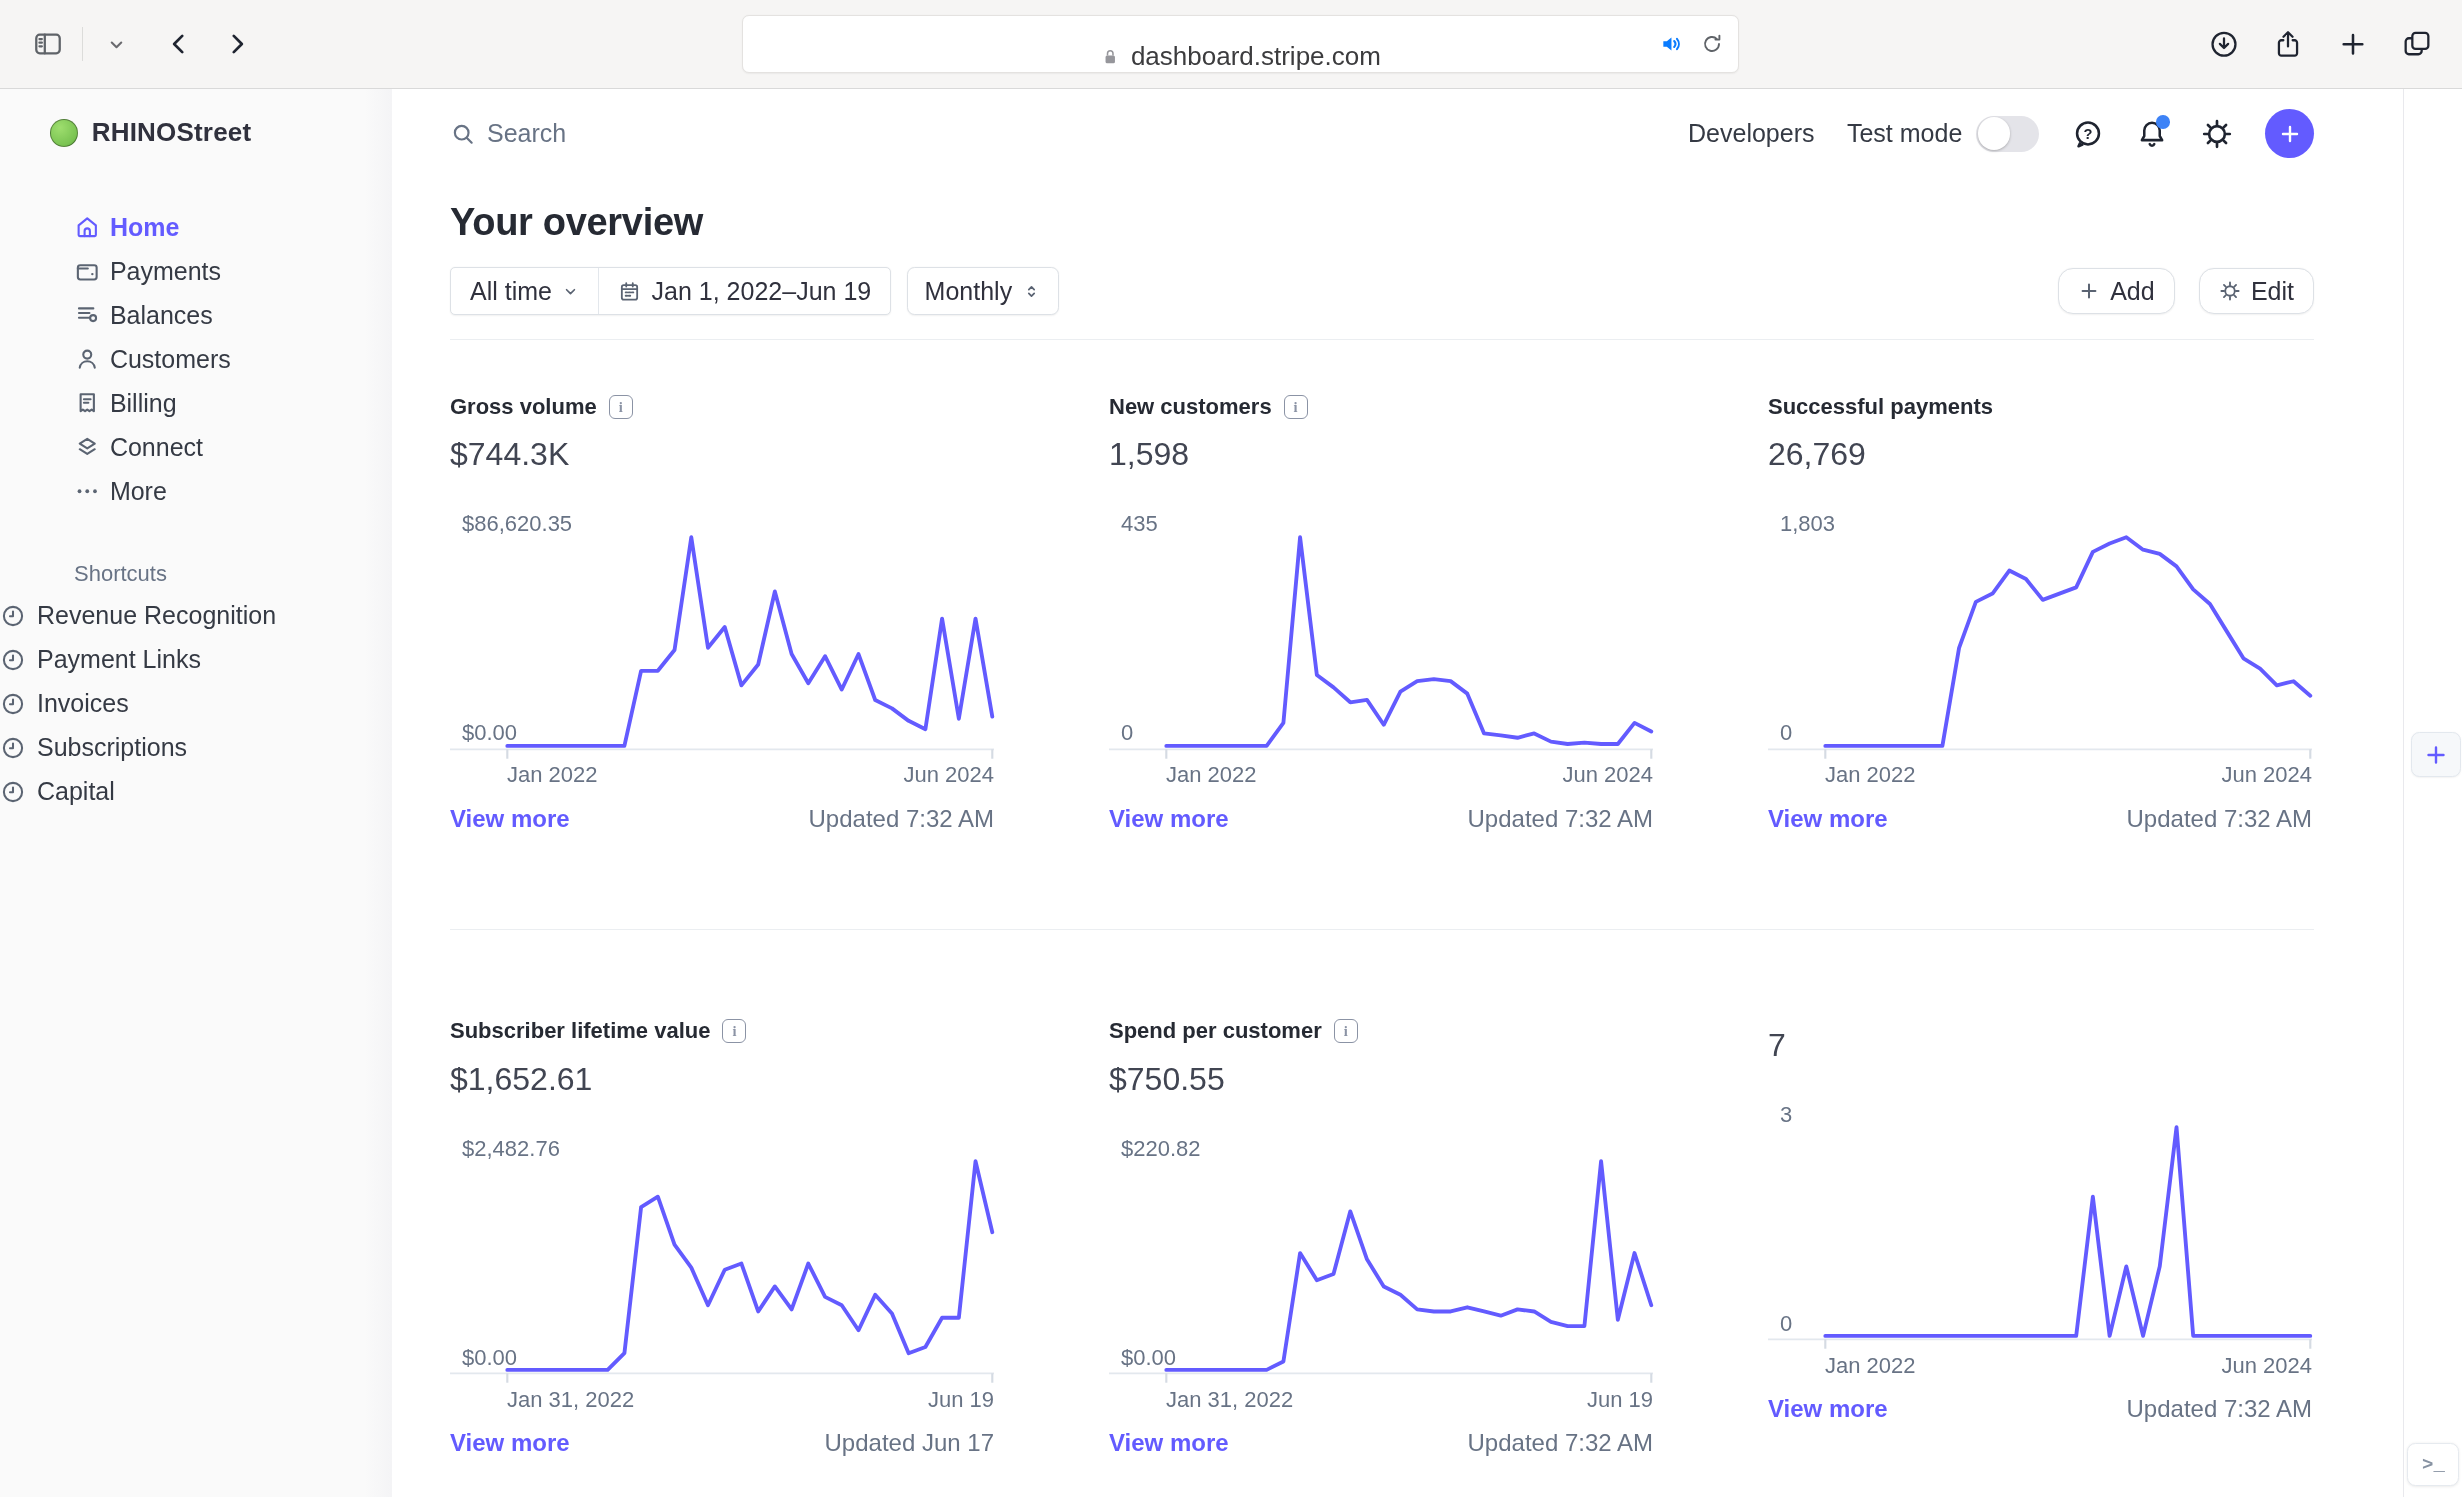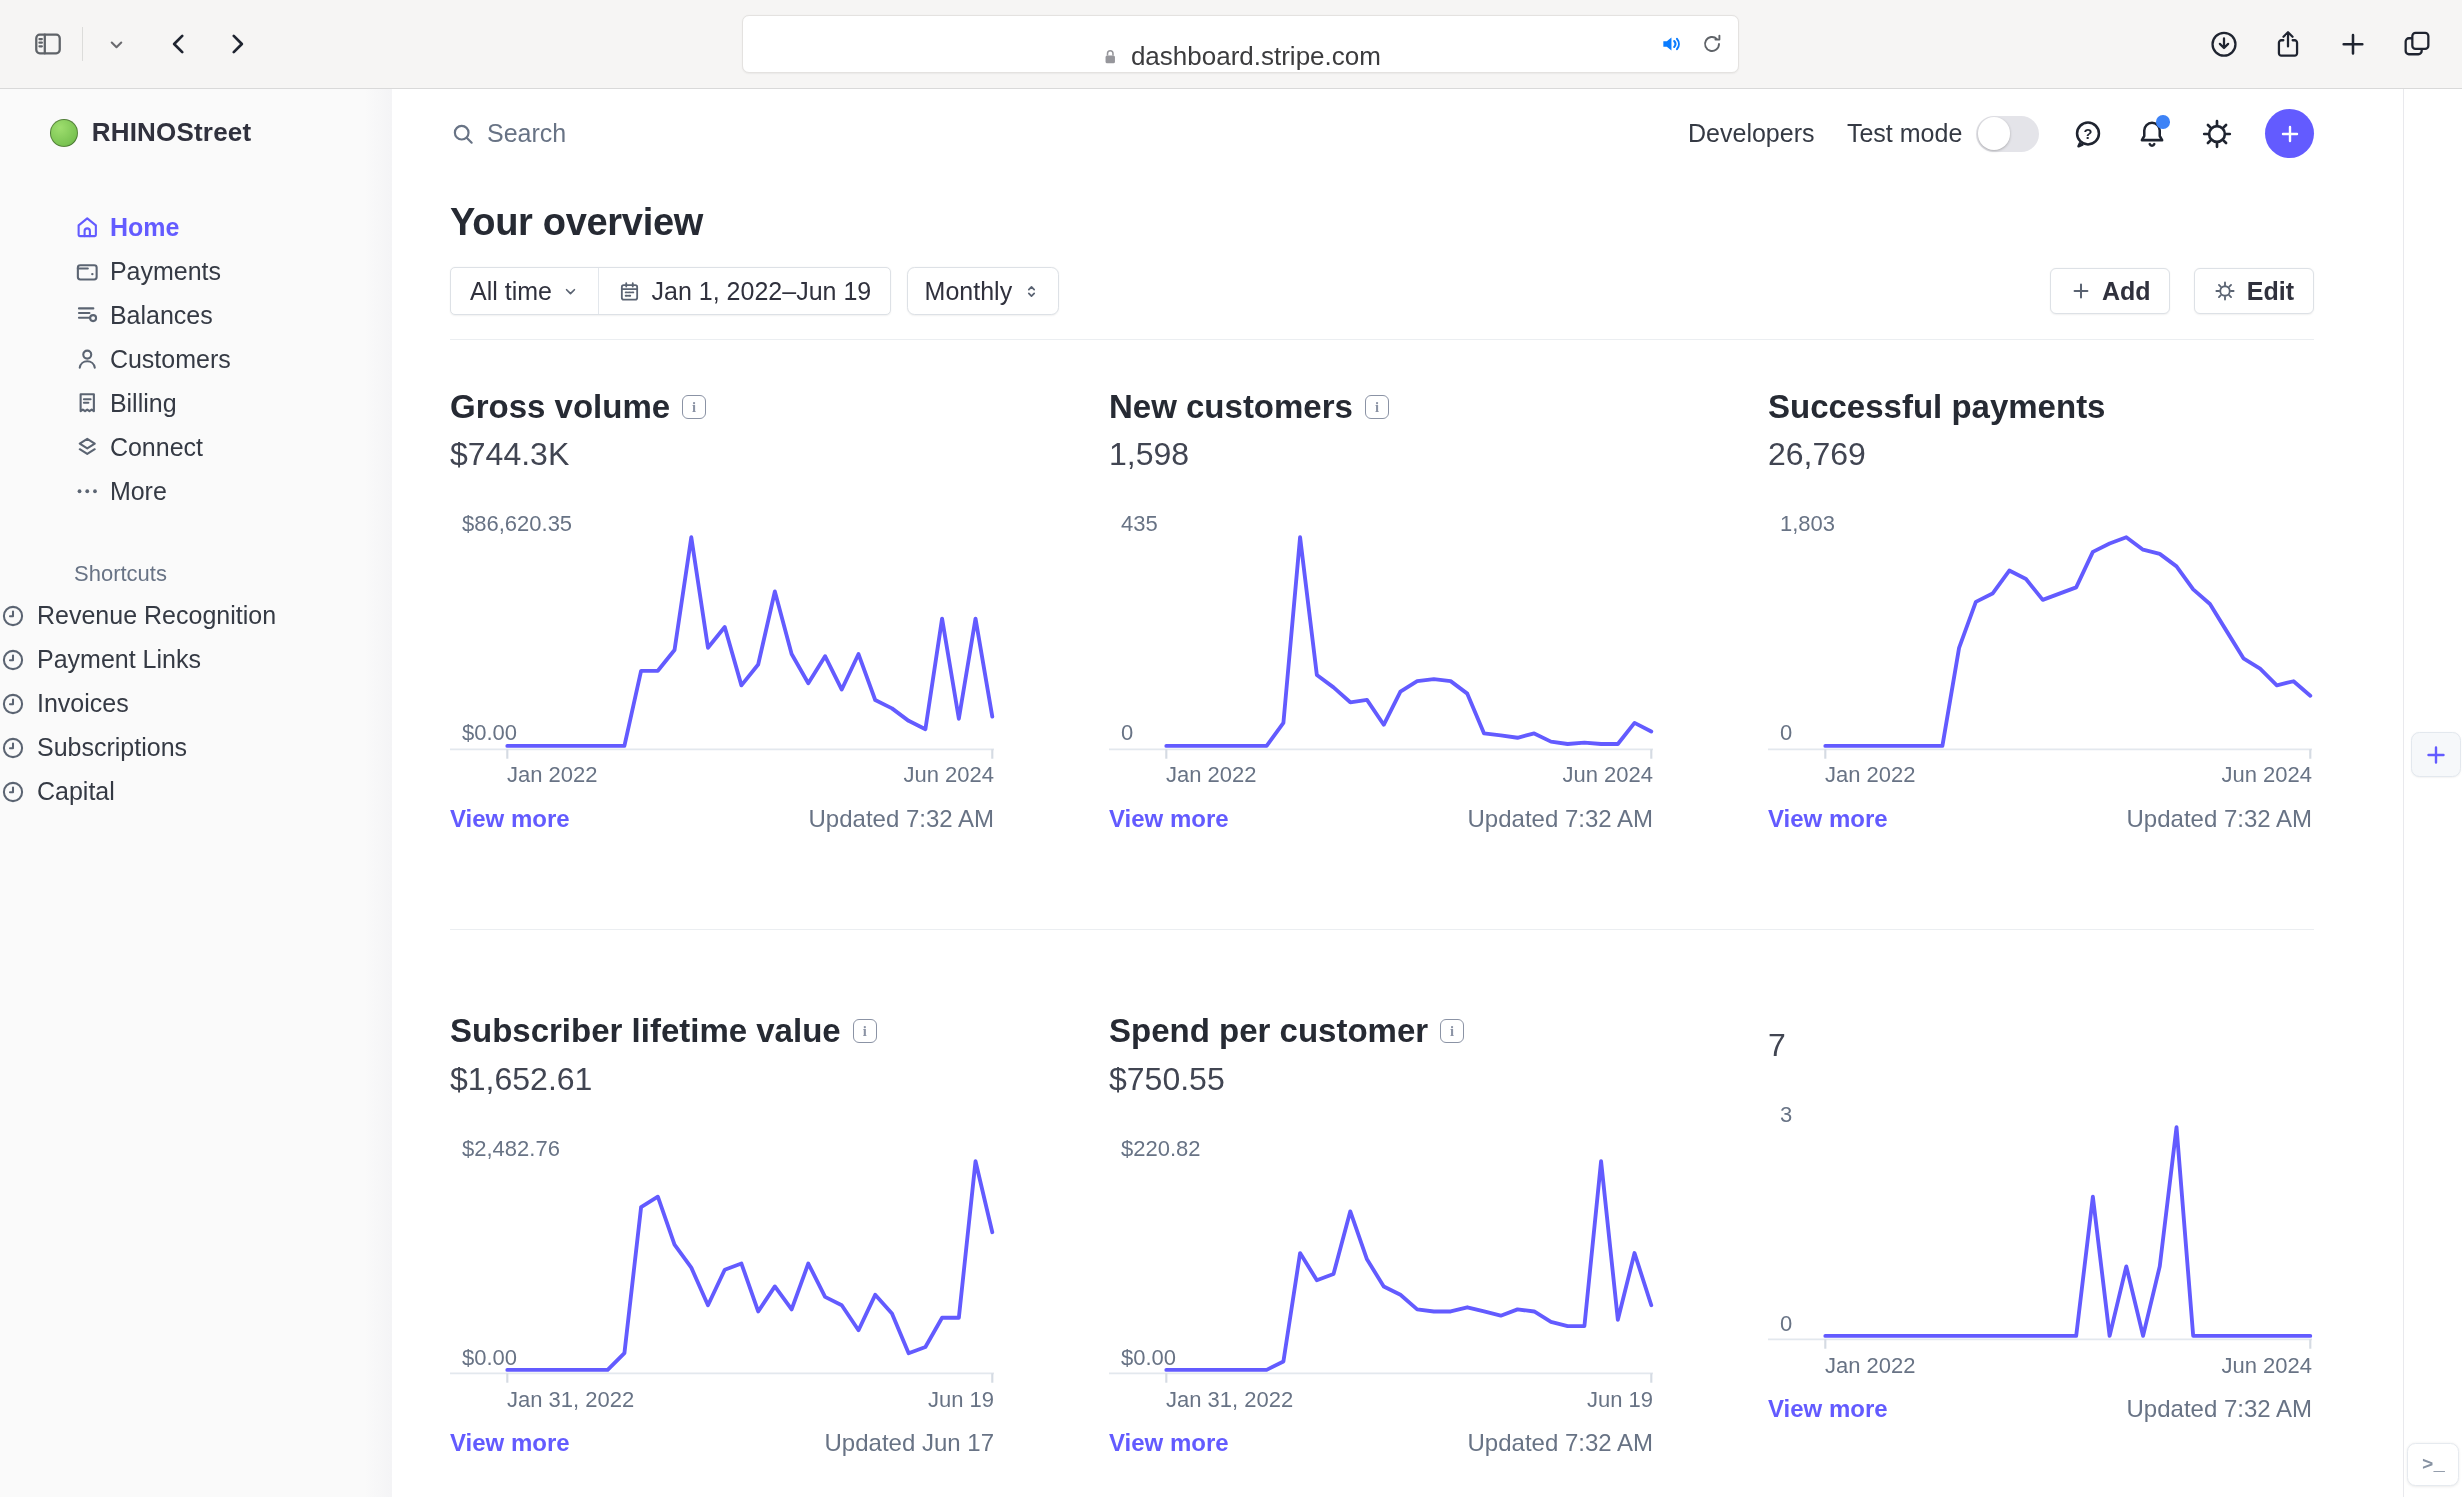--- a/index.html
+++ b/index.html
@@ -47,31 +47,31 @@
   .page-title{margin-top:42px;font-size:38px;font-weight:700;letter-spacing:-0.3px;color:#262a33}
   
   .filter-row{margin-top:23px;display:flex;align-items:center}
   .seg{display:flex;align-items:flex-start;background:#fff;border:0.9px solid #dde1e6;border-radius:5px;box-shadow:0 0.9px 1.7px rgba(0,0,0,.06);overflow:hidden}
   .seg-part{display:flex;align-items:center;gap:10.3px;padding:0 19px;height:46px;font-size:25px;font-weight:500;color:#30313d;cursor:pointer}
   .seg-part + .seg-part{border-left:0.9px solid #e3e7ec}
   .ctl{display:flex;align-items:center;gap:10.3px;height:46px;padding:0 17px;background:#fff;border:0.9px solid #dde1e6;border-radius:7.7px;
        box-shadow:0 0.9px 1.7px rgba(0,0,0,.06);font-size:25px;font-weight:500;color:#30313d;cursor:pointer}
   .gap18{width:15.4px}
   .spacer{flex:1}
-  .btn{display:flex;align-items:center;gap:10.3px;height:46px;padding:0 19px;background:#fff;border:0.9px solid #dde1e6;border-radius:6px;
-       box-shadow:0 0.9px 1.7px rgba(0,0,0,.06);font-size:25px;font-weight:700;color:#30313d;cursor:pointer}
+  .btn{display:flex;align-items:center;gap:10.3px;height:46px;padding:0 19px;background:#fff;border:0.9px solid #dde1e6;border-radius:15px;
+       box-shadow:0 0.9px 1.7px rgba(0,0,0,.06);font-size:25px;font-weight:400;color:#30313d;cursor:pointer}
   .btn + .btn{margin-left:24px}
   .cicon{color:#5a6372}
   .rule{border-top:0.9px solid #ebeef1;margin-top:24px}
   
   .cards{display:grid;grid-template-columns:repeat(3,544px);column-gap:115px;margin-top:50px}
   .split{border-top:0.9px solid #ebeef1;margin:96px 0 84px}
   .card{width:544px}
   .card-head{display:flex;align-items:center;gap:12px;height:34px}
-  .card-title{font-size:33px;font-weight:700;color:#262a33}
+  .card-title{font-size:22px;font-weight:700;color:#262a33}
   .info-icon{width:22px;height:22px;border:1.7px solid #8b93a5;border-radius:6px;color:#8b93a5;font-size:14.5px;font-weight:700;
              display:inline-flex;align-items:center;justify-content:center;cursor:pointer;font-family:"Liberation Serif",serif}
   .card-value{margin-top:10.3px;font-size:32px;color:#414552;height:41px;display:flex;align-items:center}
   .chart-wrap{position:relative;height:279px;margin-top:36px}
   .ylab{position:absolute;left:12px;font-size:22px;color:#687385;line-height:26px}
   .ymax{top:0}
   .ymin{top:209px}
   .chart-svg{position:absolute;left:0;top:3.4px;width:544px;height:248px;overflow:visible}
   .axis{stroke:#e3e8ee;stroke-width:2}
   .tick{stroke:#d5dbe3;stroke-width:2.5}

